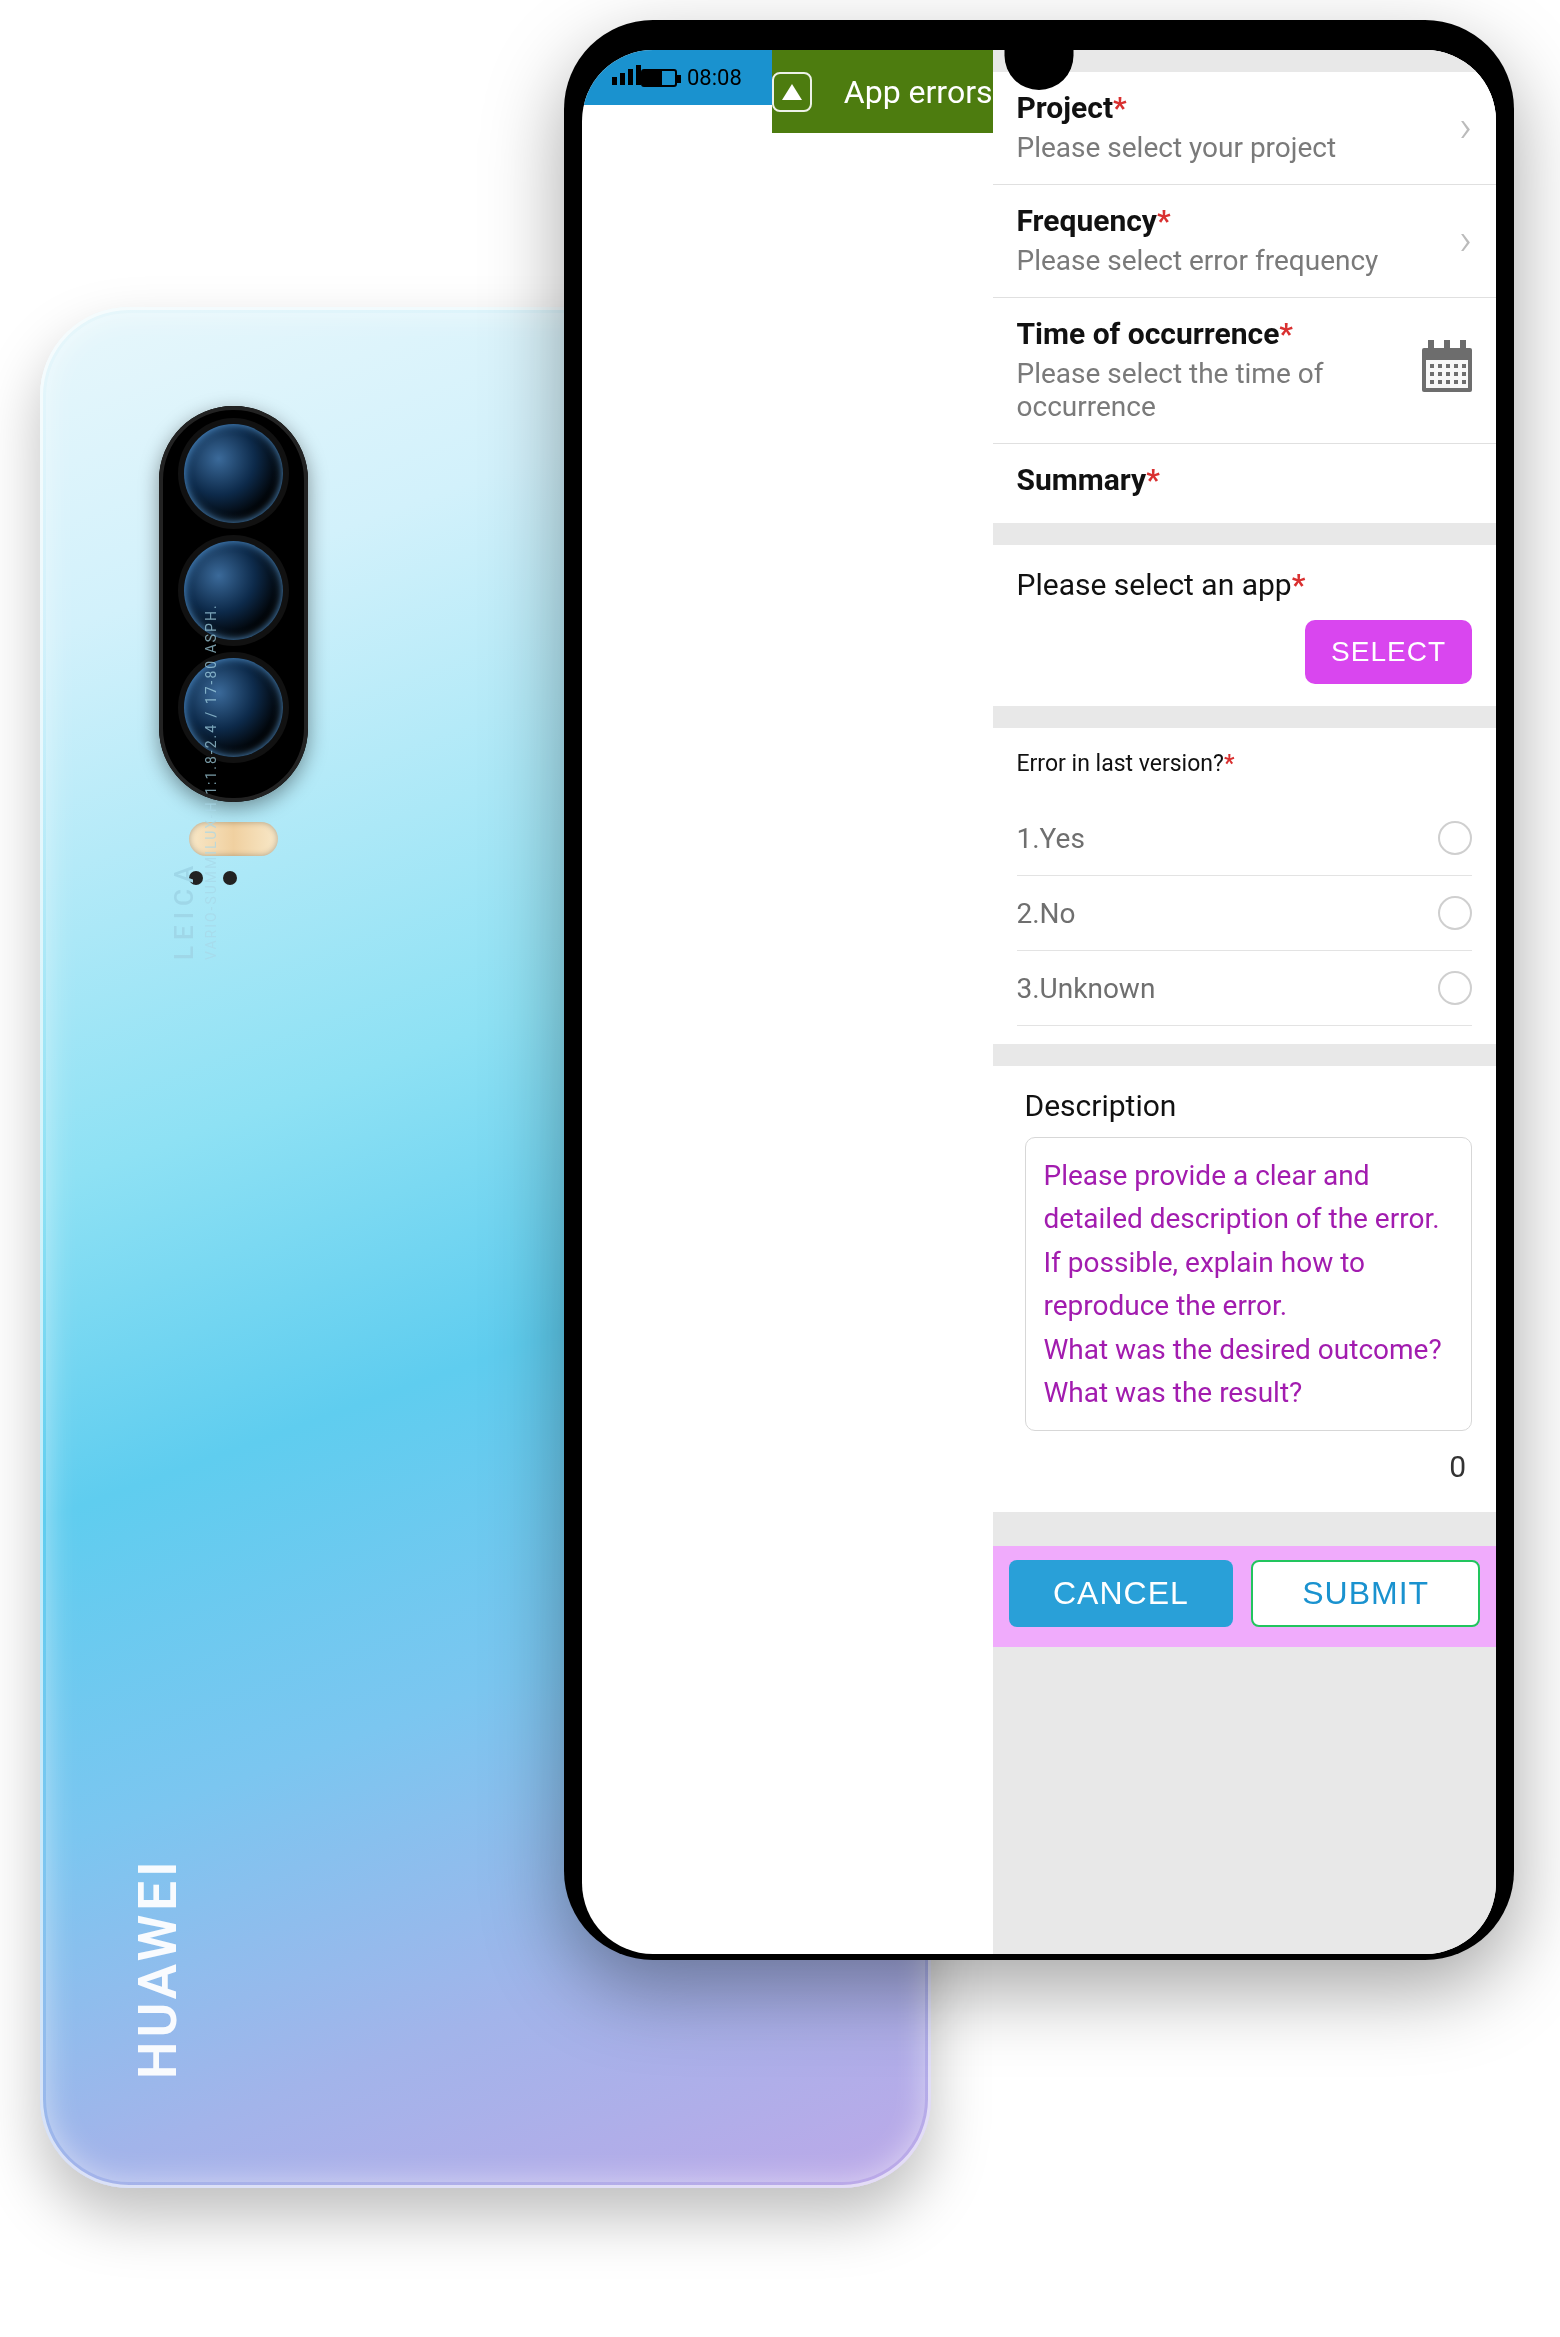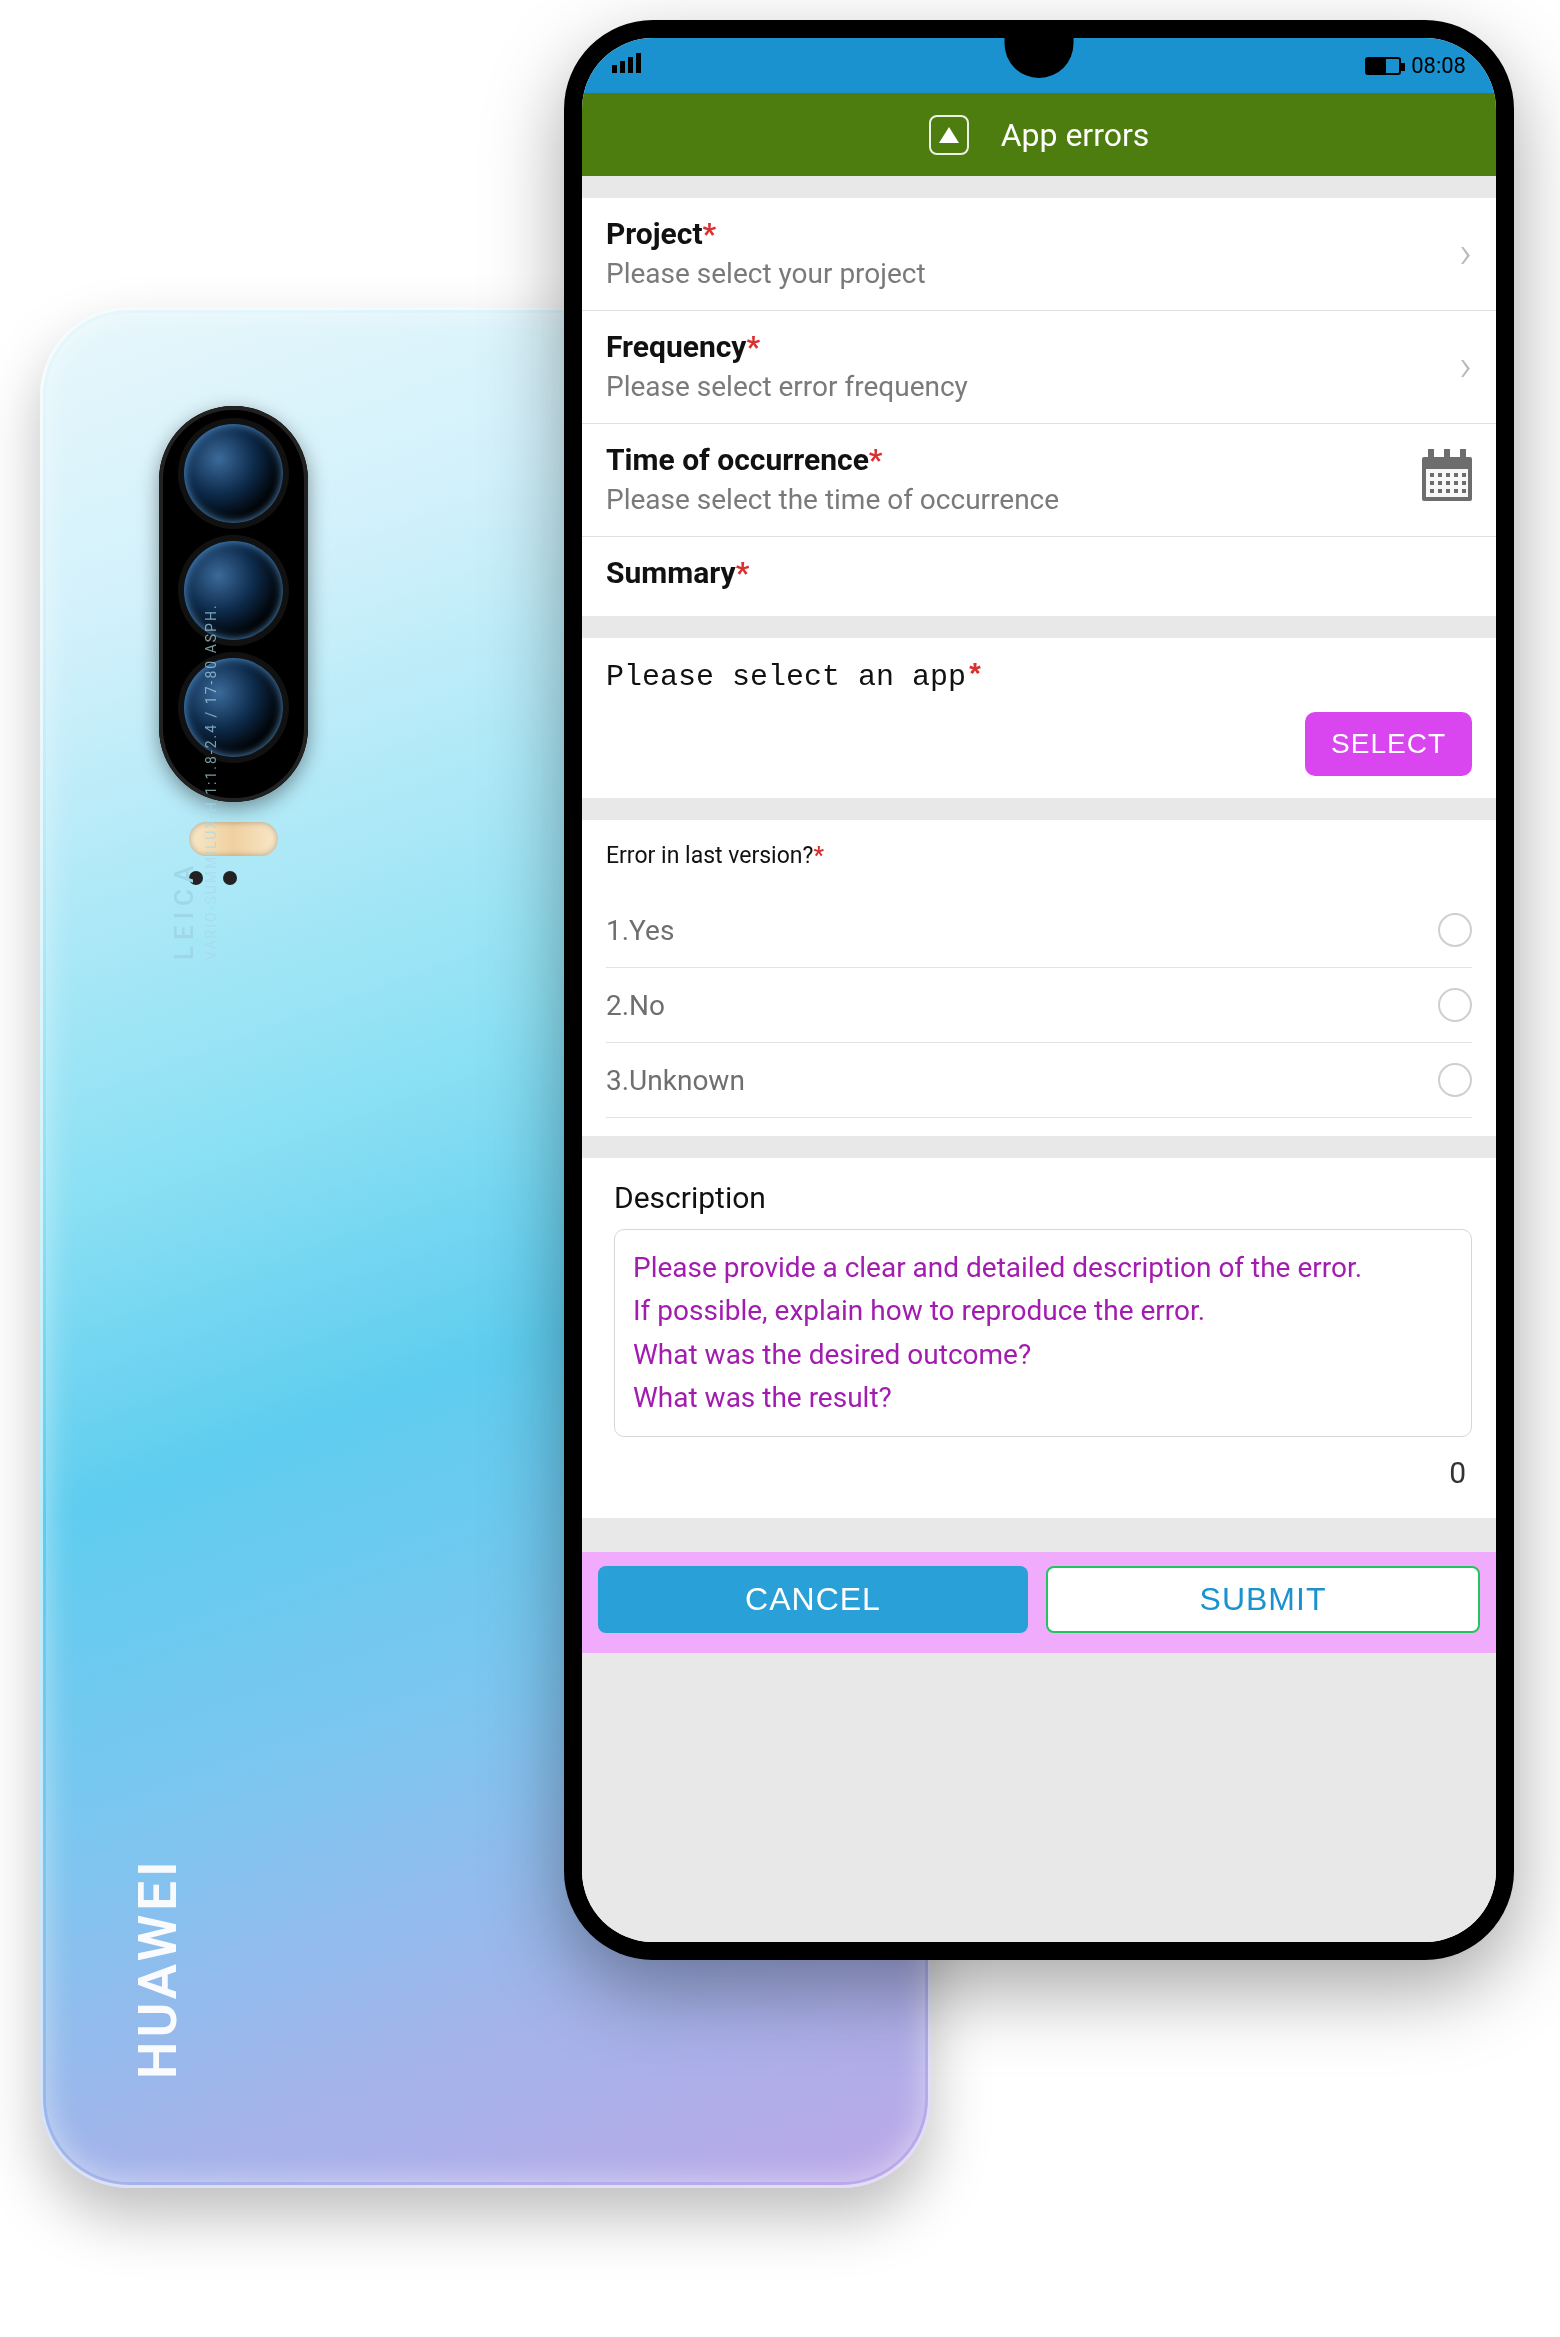--- a/index.html
+++ b/index.html
@@ -103,22 +103,23 @@
     background: #000;
     padding: 18px;
     box-shadow: 0 30px 79px rgba(0,0,0,0.35);
   }
   .phone-screen {
     width: 100%; height: 100%;
     border-radius: 71px;
     background: #fff;
     overflow: hidden;
     display:flex;
-    flex-direction:column;
+    flex-direction:row;
     position:relative;
+    margin-top:12px;
   }
   .notch {
     position:absolute;
     top:0; left:50%; transform:translateX(-50%);
     width:69px; height:40px;
     background:#000;
     border-bottom-left-radius:40px;
     border-bottom-right-radius:40px;
     z-index:50;
   }
@@ -222,21 +223,21 @@
       repeating-linear-gradient(#fff 0 4px, transparent 4px 8px),
       repeating-linear-gradient(90deg,#fff 0 4px, transparent 4px 8px);
     background-color:#6d6d6d;
     opacity:0.95;
   }
 
   .summary-row{ padding:18px 24px 26px 24px; }
   .summary-row .form-placeholder{ margin-top:18px; }
 
   .select-app-block{ padding:22px 24px 22px 24px; }
-  .select-app-label{ font-size:30px; color:#111;font-family:Liberation Mono, monospace; }
+  .select-app-label{ font-size:30px; color:#111; }
   .select-btn-row{ display:flex; justify-content:flex-end; margin-top:18px; }
   .select-btn{
     background:#d946ef;
     color:#fff;
     font-size:28px;
     font-weight:500;
     padding:16px 26px;
     border:none;
     border-radius:10px;
     letter-spacing:1px;

